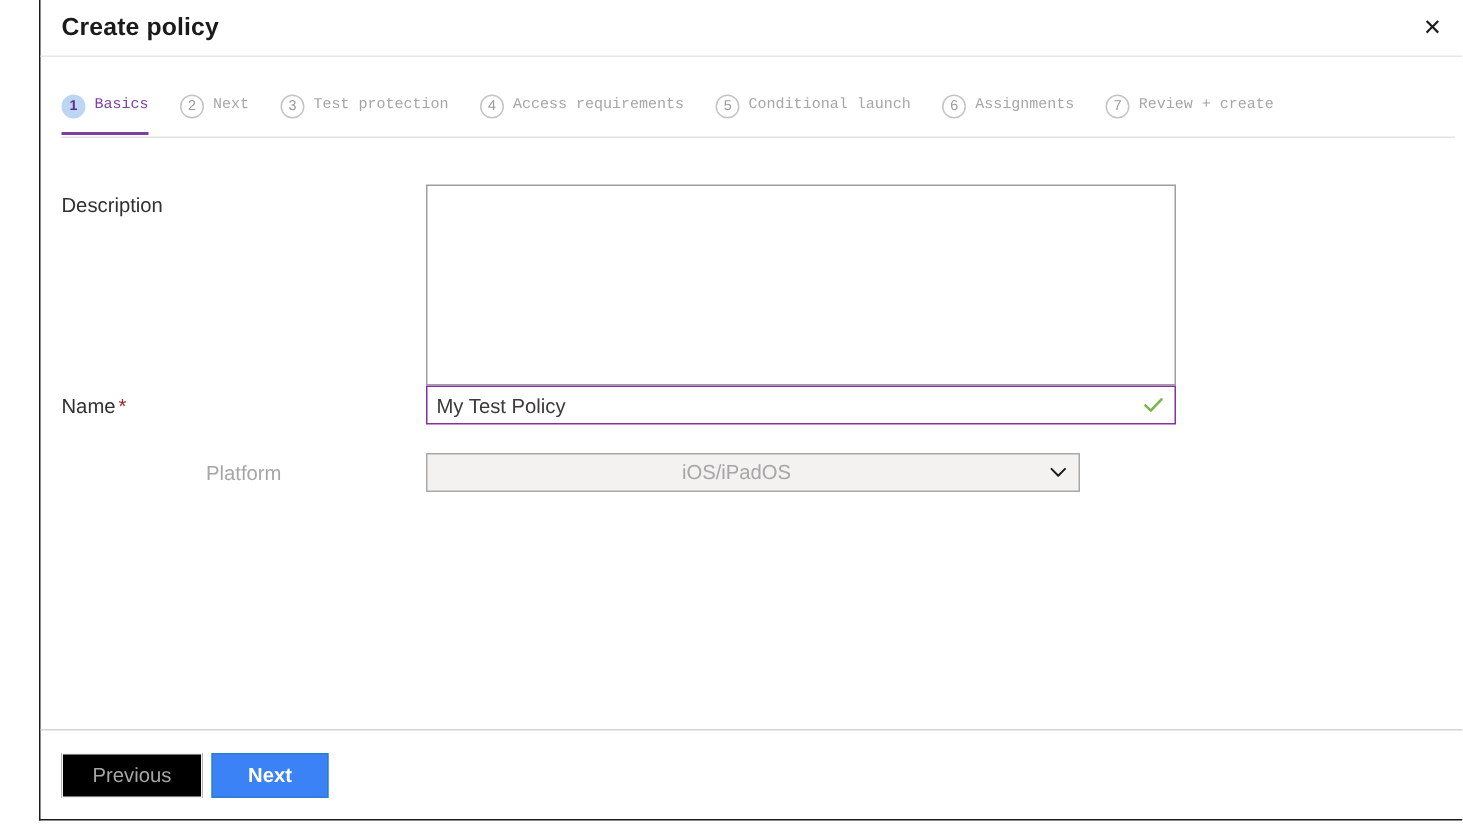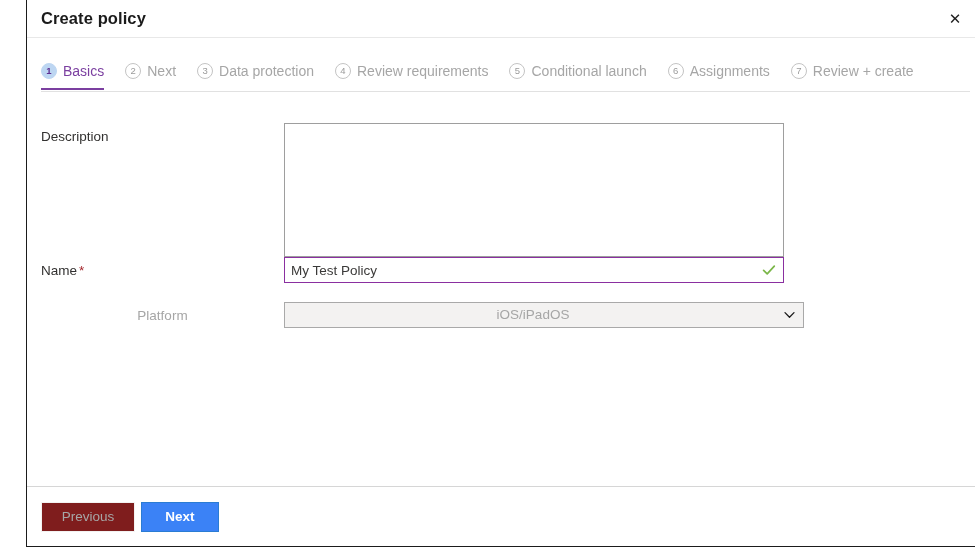--- a/index.html
+++ b/index.html
@@ -115,23 +115,24 @@
     font-size: 9.5px;
     line-height: 1;
     display: flex;
     align-items: center;
     justify-content: center;
     margin-right: 6px;
     flex: 0 0 16px;
     background: transparent;
   }
   .tab-label {
-    font-size: 14px;
+    font-size: 10px;
     color: #a6a6a6;
     line-height: 1;
+    font-family: Liberation Mono, monospace;
   }
   .tab.is-active .tab-badge {
     background: #bdd6f2;
     border-color: #bdd6f2;
     color: #5c2d91;
     font-weight: 600;
   }
   .tab.is-active .tab-label {
     color: #7b3fa0;
   }
@@ -222,21 +223,21 @@
     padding: 5px 6px;
     font-family: "Liberation Sans", sans-serif;
     font-size: 13.5px;
     color: #3b3a39;
     display: block;
   }
 
   
   .select-wrap {
     position: relative;
-    width: 520px;
+    width: 436px;
     height: 26px;
     border: 1px solid #a9a9a9;
     background: #f3f2f1;
     display: flex;
     align-items: center;
   }
   .select-value {
     flex: 1 1 auto;
     padding: 0 28px 0 6px;
     font-size: 13.5px;
@@ -270,21 +271,21 @@
     height: 30px;
     min-width: 94px;
     padding: 0 14px;
     font-family: "Liberation Sans", sans-serif;
     font-size: 13.5px;
     border: 1px solid transparent;
     cursor: pointer;
     line-height: 1;
   }
   .btn-secondary {
-    background: #7f1d1d;
+    background: #000000;
     color: #a6a6a6;
     border-color: #f3f2f1;
     cursor: default;
   }
   .btn-primary {
     background: #3b82f6;
     color: #ffffff;
     border-color: #2b7cd3;
     font-weight: 600;
     min-width: 78px;
@@ -313,27 +314,27 @@
       </button>
 
       <button class="tab">
         <span class="tab-badge">2</span>
         <span class="tab-label">Next</span>
 
       </button>
 
       <button class="tab">
         <span class="tab-badge">3</span>
-        <span class="tab-label">Data protection</span>
+        <span class="tab-label">Test protection</span>
 
       </button>
 
       <button class="tab">
         <span class="tab-badge">4</span>
-        <span class="tab-label">Review requirements</span>
+        <span class="tab-label">Access requirements</span>
 
       </button>
 
       <button class="tab">
         <span class="tab-badge">5</span>
         <span class="tab-label">Conditional launch</span>
 
       </button>
 
       <button class="tab">

